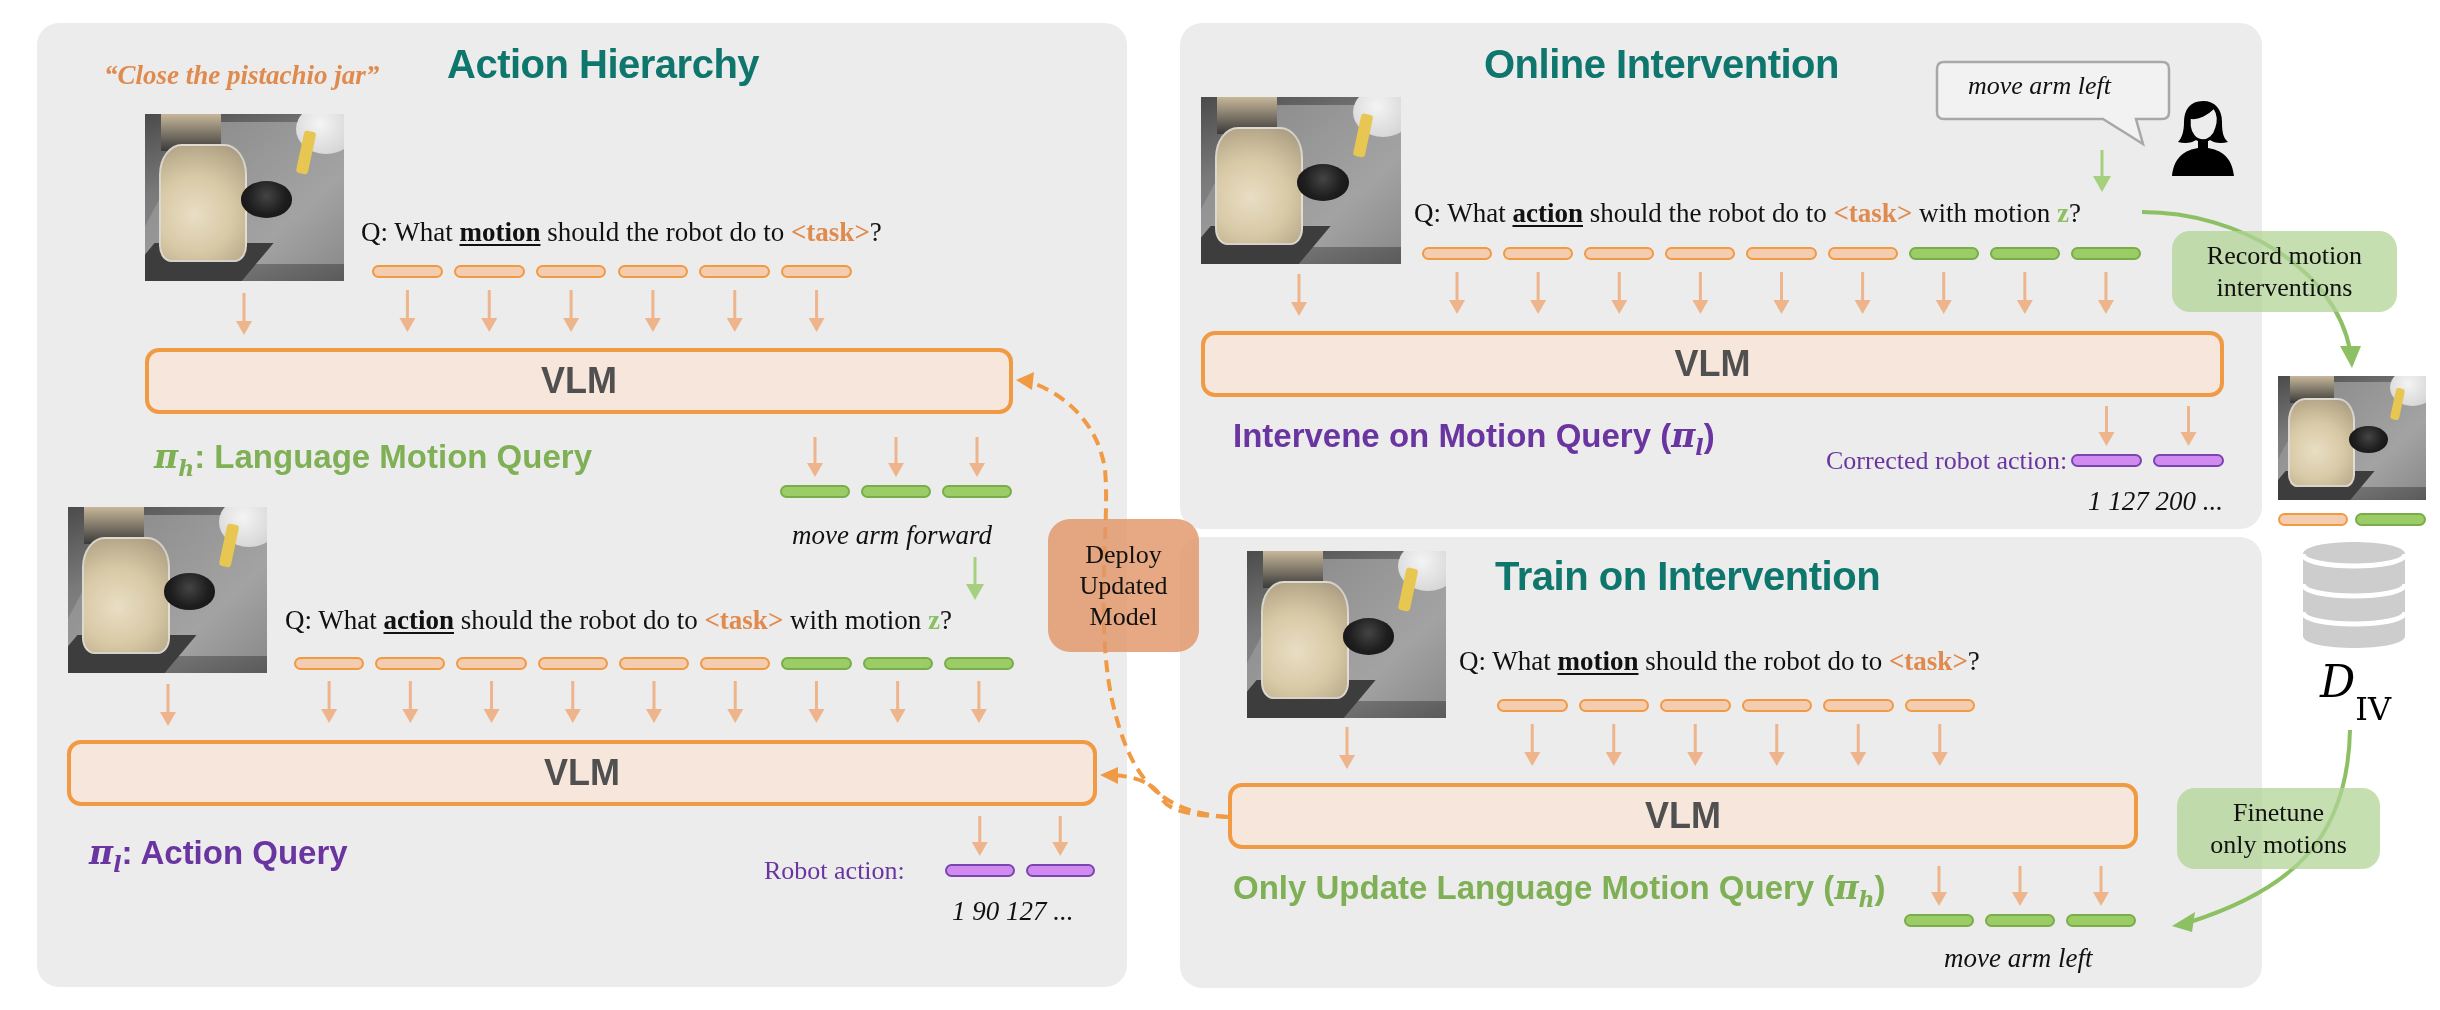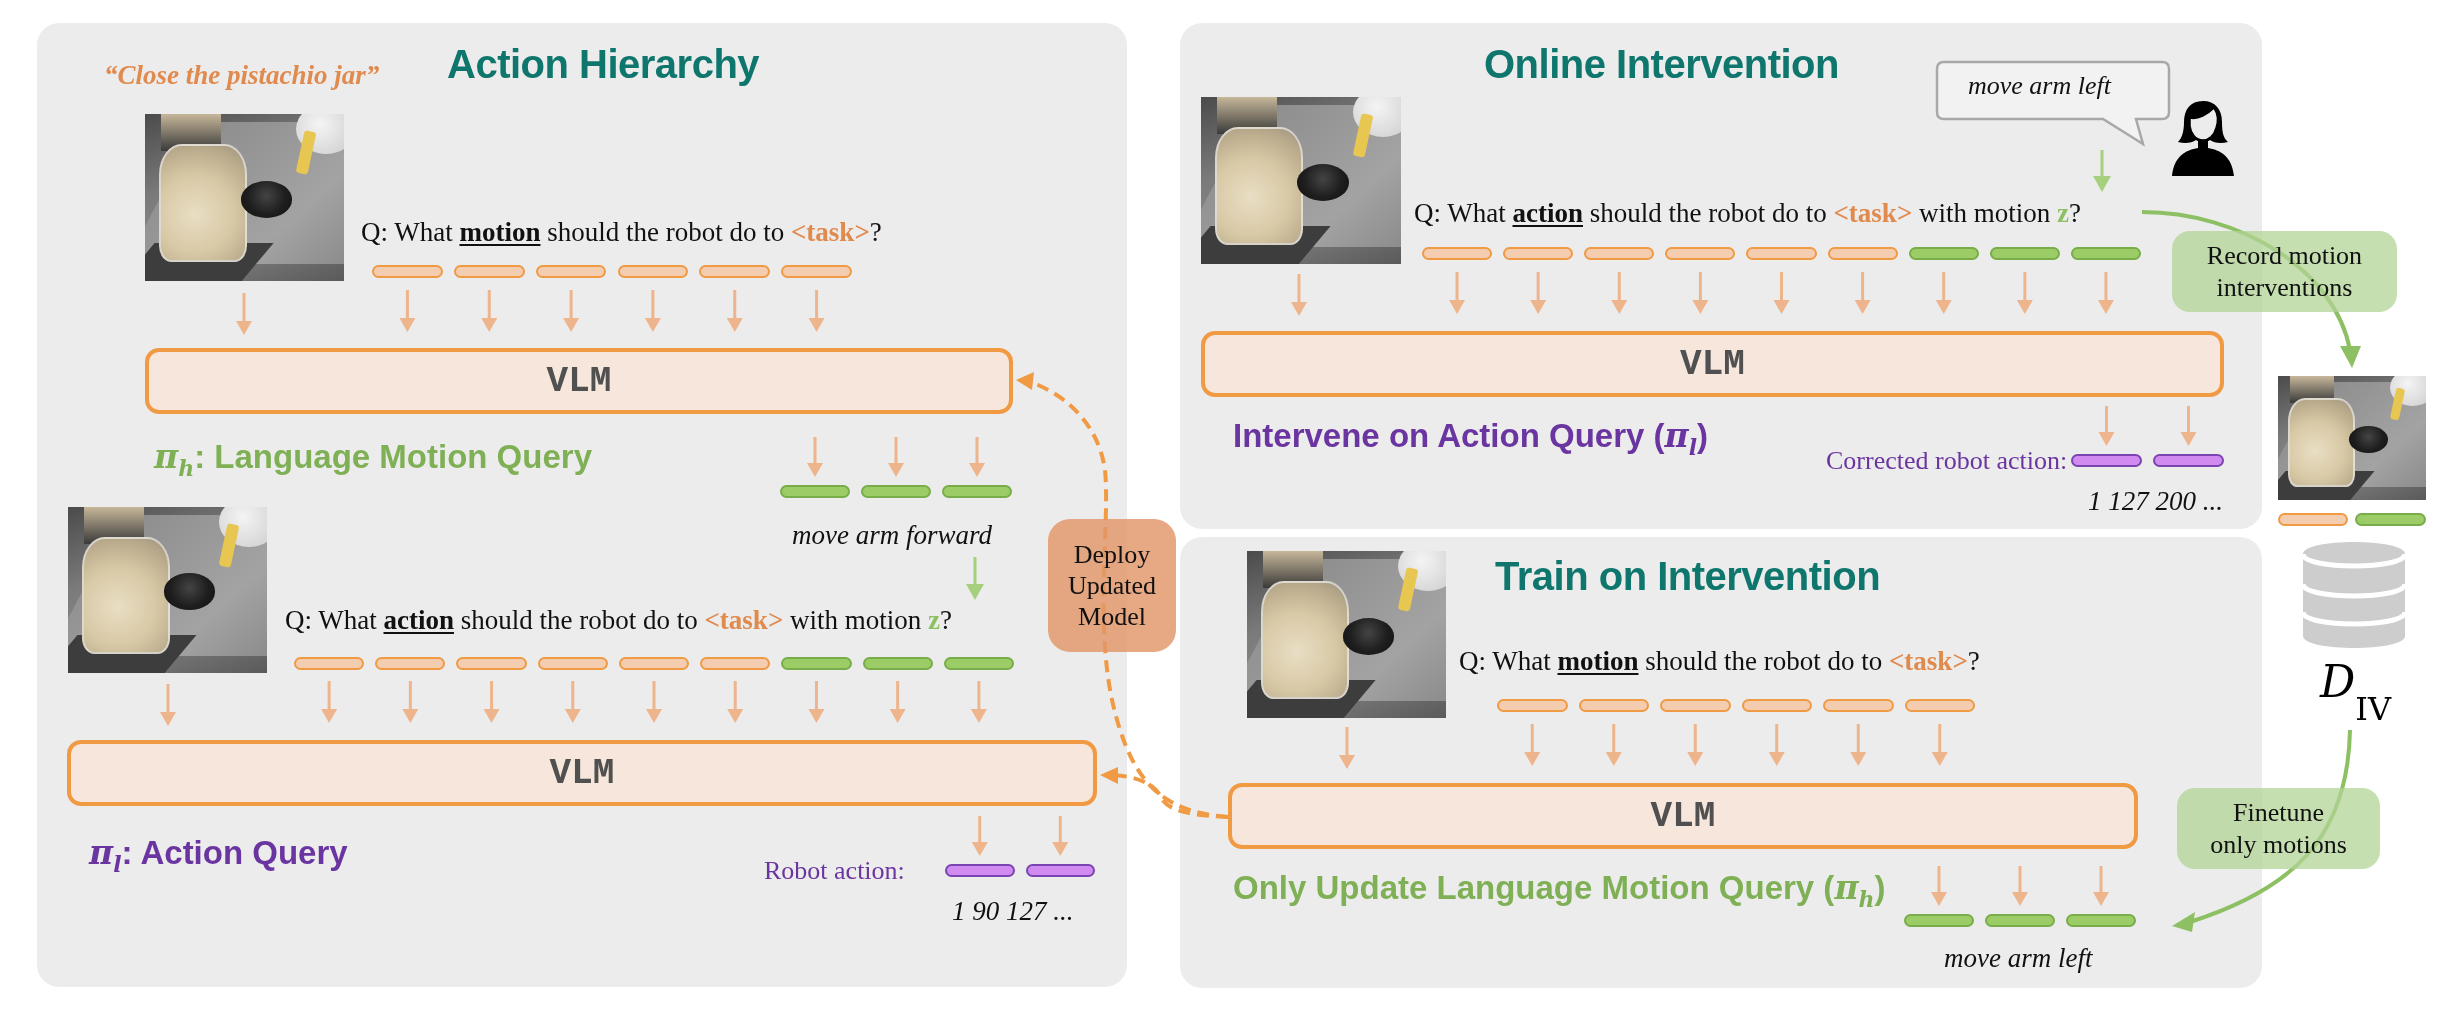--- a/index.html
+++ b/index.html
@@ -4,21 +4,21 @@
 <style>
   html, body { margin:0; padding:0; background:#ffffff; }
   body { width:2440px; height:1010px; position:relative; overflow:hidden;
          font-family:"DejaVu Serif", serif; }
   .abs { position:absolute; }
   .panel { position:absolute; background:#ececec; border-radius:22px; }
   .title { position:absolute; font-family:"Liberation Sans", sans-serif; font-weight:bold;
            color:#0f766e; font-size:40px; letter-spacing:-0.5px; white-space:nowrap; line-height:1; }
   .vlm { position:absolute; background:#f7e6db; border:4px solid #f09a44; border-radius:14px;
          box-sizing:border-box; display:flex; align-items:center; justify-content:center;
-         font-family:Liberation Mono, monospace; font-weight:bold; font-size:36px; color:#505050; }
+         font-family:Liberation Sans, sans-serif; font-weight:bold; font-size:36px; color:#505050; }
   .q { position:absolute; font-family:"Liberation Serif", serif; font-size:27px; color:#111;
        white-space:nowrap; line-height:1; }
   .q b { text-decoration:underline; text-decoration-thickness:2px; text-underline-offset:3px; }
   .q .task { color:#e08a4e; font-weight:bold; }
   .q .z { color:#8cc063; font-weight:bold; }
   .pill { position:absolute; height:13px; border-radius:8px; box-sizing:border-box; }
   .pill.o { background:#f4ccb0; border:2.5px solid #f09a44; }
   .pill.g { background:#9ccc66; border:2.5px solid #78ad4a; }
   .pill.p { background:#d08af0; border:2.5px solid #7a45b0; }
   .label { position:absolute; font-family:"Liberation Sans", sans-serif; font-weight:bold;
@@ -259,21 +259,21 @@
   <span class="pi">π</span><sub>l</sub><span>: Action Query</span>
 </div>
 
 <div class="sml purple" style="left:764px;top:858px;">Robot action:</div>
 <div id="row-ah-action">
     <div class="pill p" style="left: 945px; top: 864px; width: 69.5px;"></div>
     <div class="pill p" style="left: 1025.5px; top: 864px; width: 69.5px;"></div>
   </div>
 <div class="ital" style="left:952px;top:898px;">1 90 127 ...</div>
 
-<div class="note" style="left:1048px;top:519px;width:128px;height:133px;background:rgba(226,150,104,0.82);border-radius:22px;font-size:26px;text-align:center;">
+<div class="note" style="left:1048px;top:519px;width:151px;height:133px;background:rgba(226,150,104,0.82);border-radius:22px;font-size:26px;text-align:center;">
   <div><span>Deploy</span><br>
        <span>Updated</span><br>
        <span>Model</span></div>
 </div>
 
 <div class="title" style="left:1484px;top:44px;">Online Intervention</div>
 
 <div class="photo" style="left:1201px;top:97px;width:200px;height:167px;">
   <div class="wall"></div>
     <div class="counter"></div>
@@ -308,21 +308,21 @@
     <div class="pill o" style="left: 1746.44px; top: 247px; width: 70.1111px;"></div>
     <div class="pill o" style="left: 1827.56px; top: 247px; width: 70.1111px;"></div>
     <div class="pill g" style="left: 1908.67px; top: 247px; width: 70.1111px;"></div>
     <div class="pill g" style="left: 1989.78px; top: 247px; width: 70.1111px;"></div>
     <div class="pill g" style="left: 2070.89px; top: 247px; width: 70.1111px;"></div>
   </div>
 
 <div class="vlm" style="left:1201px;top:331px;width:1023px;height:66px;">VLM</div>
 
 <div class="label purple" style="left:1233px;top:419px;">
-  <span>Intervene on Action Query (</span><span class="pi">π</span><sub>l</sub><span>)</span>
+  <span>Intervene on Motion Query (</span><span class="pi">π</span><sub>l</sub><span>)</span>
 </div>
 
 <div class="sml purple" style="left:1790px;top:448px;margin-left:36px;">Corrected robot action:</div>
 <div id="row-oi-action">
     <div class="pill p" style="left: 2071px; top: 454px; width: 71px;"></div>
     <div class="pill p" style="left: 2153px; top: 454px; width: 71px;"></div>
   </div>
 <div class="ital" style="left:2088px;top:488px;">1 127 200 ...</div>
 
 <div class="note" style="left:2172px;top:231px;width:225px;height:81px;background:rgba(178,212,150,0.75);">

